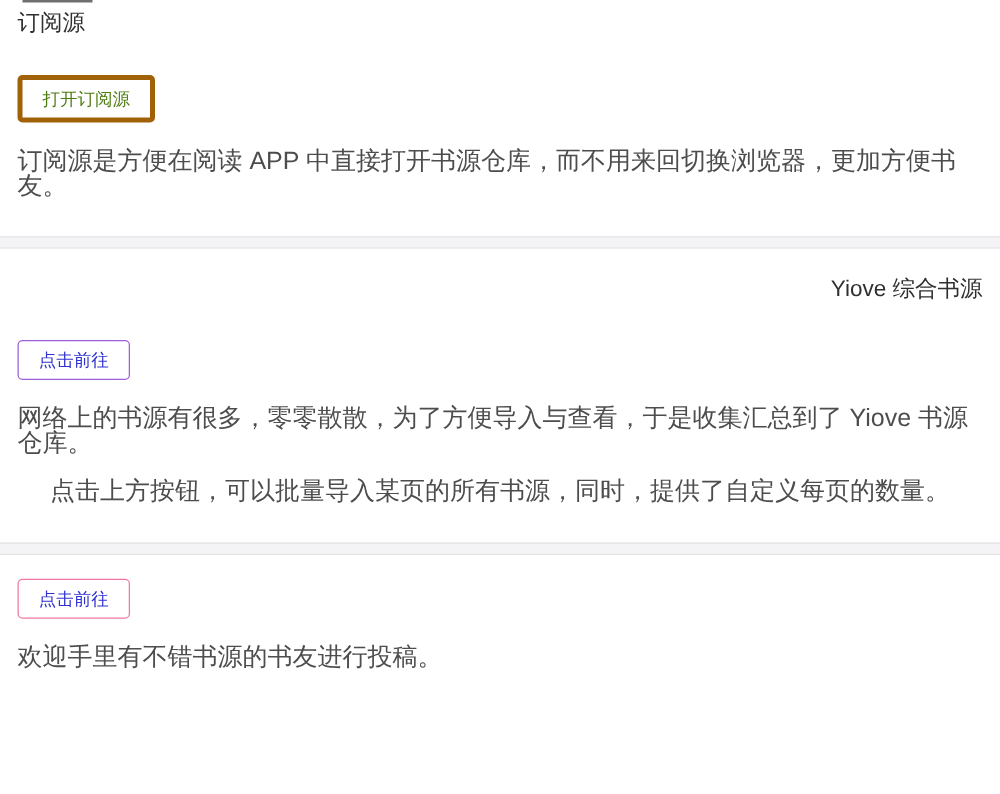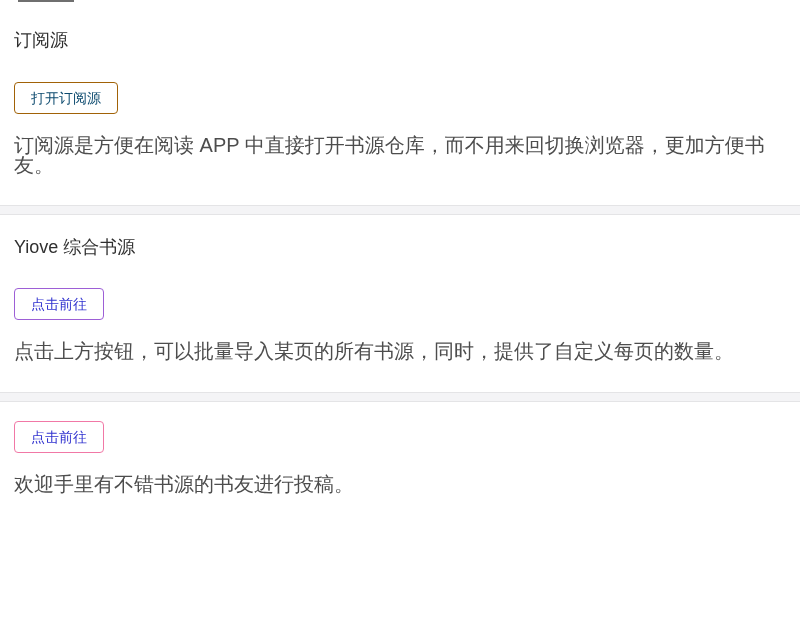--- a/index.html
+++ b/index.html
@@ -19,47 +19,47 @@
     left: 18px;
     width: 56px;
     height: 2px;
     background: #6f6f6f;
   }
   .card {
     background: #ffffff;
     padding-left: 14px;
     padding-right: 14px;
   }
-  .card-1 { padding-top: 5px; padding-bottom: 30px; margin-top: 22px; }
+  .card-1 { padding-top: 5px; padding-bottom: 30px; }
   .card-2 { padding-top: 19px; padding-bottom: 31px; }
   .card-3 { padding-top: 19px; padding-bottom: 0; }
   .card h2 {
     margin: 0 0 29px 0;
     font-size: 18px;
     line-height: 26px;
     font-weight: 400;
     color: #2f2f2f;
   }
-  .card-2 h2, .card-3 h2 { margin-bottom: 28px; }
+  .card-2 h2, .card-3 h2 { margin-bottom: 28px; text-align: right; }
   .btn-row {
     display: flex;
     gap: 10px;
     margin: 0 0 21px 0;
   }
   .btn {
     display: inline-block;
     background: #ffffff;
     font-family: inherit;
     font-size: 14px;
     line-height: 16px;
     padding: 7px 16px;
     border-radius: 4px;
     cursor: pointer;
   }
-  .btn.purple      { border: 1px solid #a16207; color: #0c4a6e; }
+  .btn.purple      { border: 4px solid #a16207; color: #4d7c0f; }
   .btn.purple-blue { border: 1px solid #9d5fd6; color: #3032cf; }
   .btn.pink-blue   { border: 1px solid #f178a6; color: #3032cf; }
   .card p {
     margin: 0;
     font-size: 20px;
     line-height: 20px;
     color: #4d4d4d;
   }
   .card p + p { margin-top: 18px; text-align: center; }
   .divider {
@@ -84,20 +84,21 @@
     <p>订阅源是方便在阅读 APP 中直接打开书源仓库，而不用来回切换浏览器，更加方便书友。</p>
   </section>
 
   <div class="divider"></div>
 
   <section class="card card-2">
     <h2>Yiove 综合书源</h2>
     <div class="btn-row">
       <button class="btn purple-blue">点击前往</button>
     </div>
+    <p>网络上的书源有很多，零零散散，为了方便导入与查看，于是收集汇总到了 Yiove 书源仓库。</p>
     <p>点击上方按钮，可以批量导入某页的所有书源，同时，提供了自定义每页的数量。</p>
   </section>
 
   <div class="divider"></div>
 
   <section class="card card-3">
     <div class="btn-row">
       <button class="btn pink-blue">点击前往</button>
     </div>
     <p>欢迎手里有不错书源的书友进行投稿。</p>

